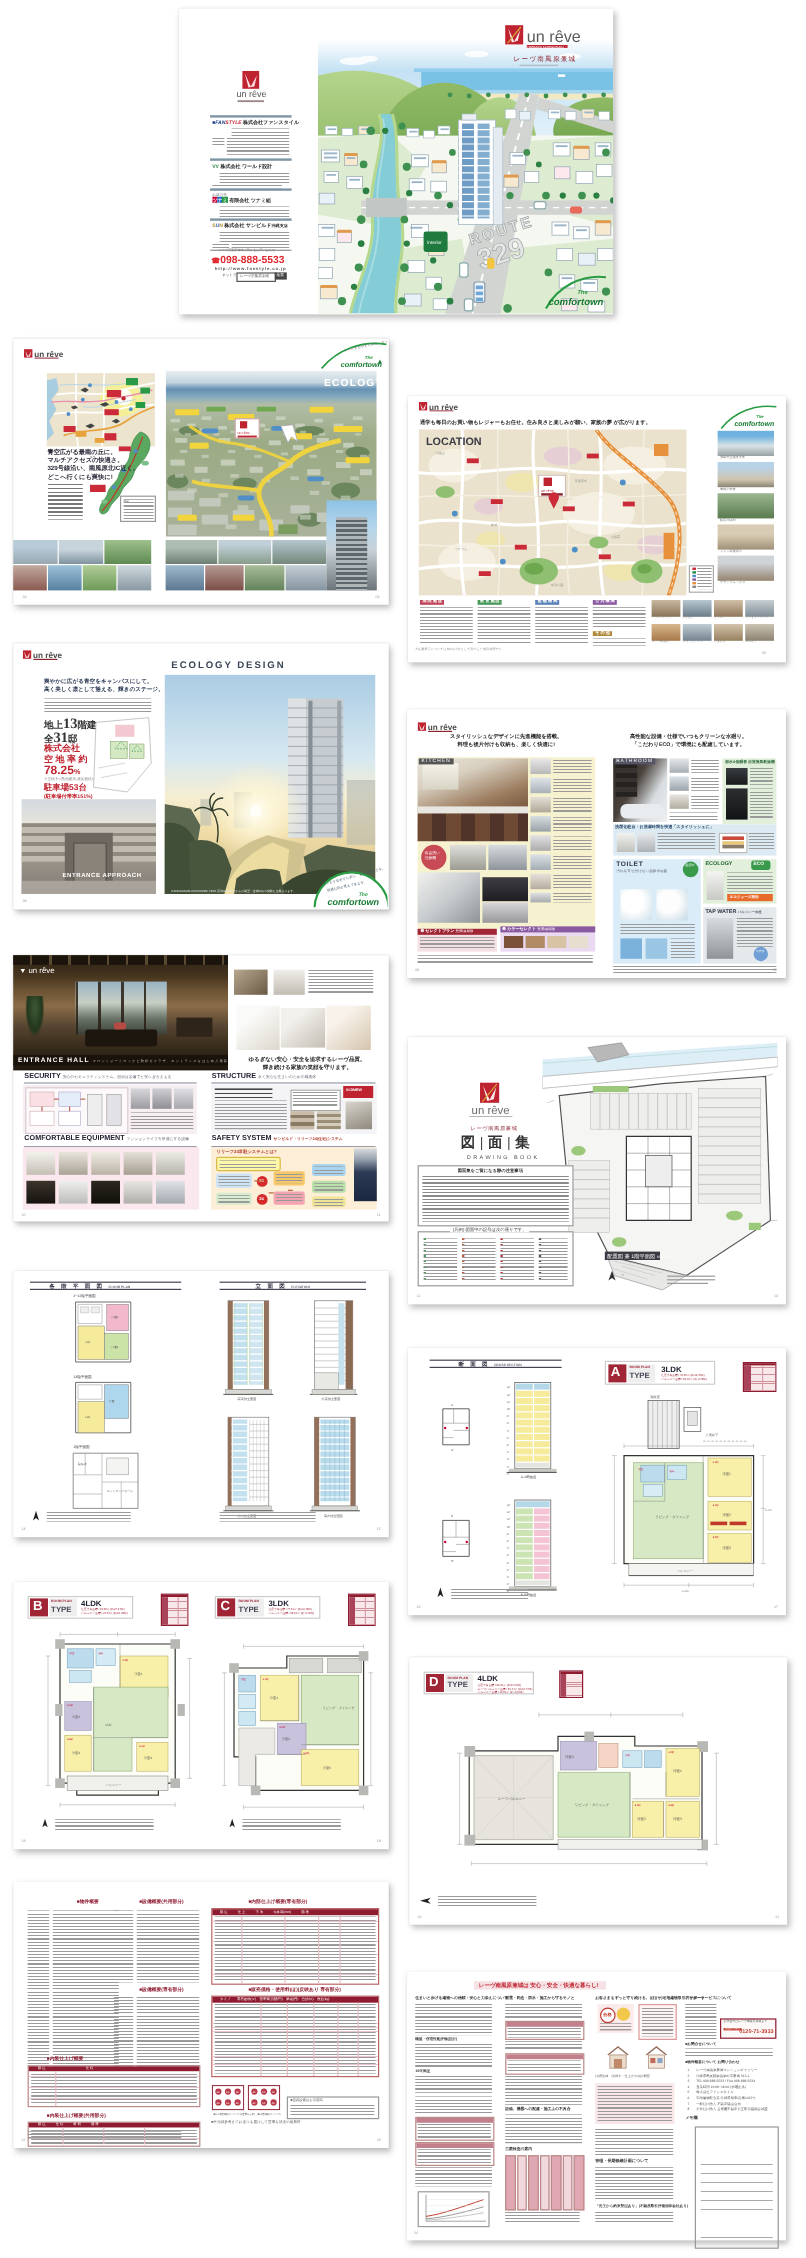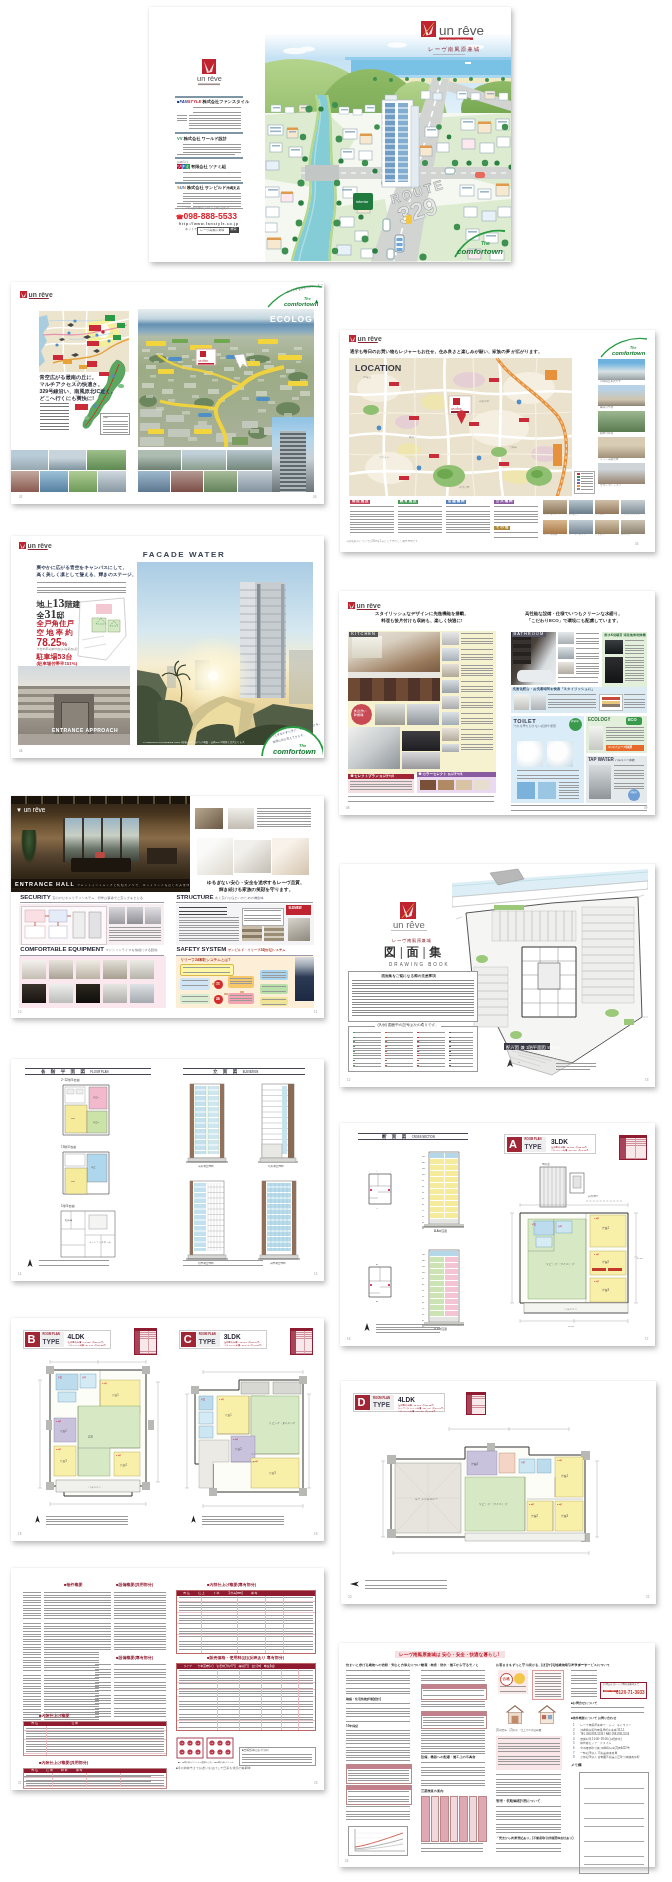--- a/index.html
+++ b/index.html
@@ -775,21 +775,21 @@
       </svg>
  </div>
 
  <div class="t" style="left:25.6px;top:28px;font-size:4.7px;color:#2c3a55;font-weight:bold;line-height:1.5">爽やかに広がる青空をキャンバスにして。<br>高く美しく凛として聳える、輝きのステージ。</div>
 
  <div class="lnl" style="left:25.6px;top:46px;width:89px;height:13px"></div>
 
  <div class="t" style="left:25.6px;top:61px;font-size:8px;color:#333;font-weight:bold">地上<span style="font-size:12px;font-family:'Liberation Serif',serif">13</span>階建</div>
  <div class="t" style="left:25.6px;top:72px;font-size:8px;color:#333;font-weight:bold">全<span style="font-size:12px;font-family:'Liberation Serif',serif">31</span>邸</div>
 
- <div class="t" style="left:25.6px;top:84px;font-size:7.5px;color:#c02330;font-weight:bold">全戸角住戸</div>
+ <div class="t" style="left:25.6px;top:84px;font-size:7.5px;color:#c02330;font-weight:bold">株式会社</div>
  <div class="t" style="left:25.6px;top:93px;font-size:7.5px;color:#c02330;font-weight:bold">空 地 率 約</div>
  <div class="t" style="left:25.6px;top:101px;font-size:10px;color:#c02330;font-weight:bold">78.25<span style="font-size:6px">%</span></div>
  <div class="t" style="left:25.6px;top:112px;font-size:3px;color:#888">※空地率=(敷地面積-建築面積)÷敷地面積</div>
  <div class="t" style="left:25.6px;top:116.5px;font-size:7px;color:#c02330;font-weight:bold">駐車場53台</div>
  <div class="t" style="left:25.6px;top:124.5px;font-size:4.4px;color:#c02330;font-weight:bold">(駐車場付帯率151%)</div>
 
  <div class="ab" style="left:65px;top:60px;width:52px;height:66px">
   <svg width="52" height="66" viewBox="0 0 52 66">
         <polygon points="4,6 48,2 50,40 30,64 2,60" fill="#fff" stroke="#b0b0b0" stroke-width=".6"></polygon>
         <rect x="20" y="8" width="16" height="10" fill="#f4c8d0"></rect>
@@ -803,21 +803,21 @@
  </div>
 
  <div class="ph" style="left:7px;top:130.4px;width:112px;height:79px;background:linear-gradient(180deg,#d2d9de 0%,#e6e4dc 26%,#b8b2a6 40%,#9a938a 66%,#807a72 100%);overflow:hidden">
   <div class="ab" style="left:0;top:20px;width:112px;height:32px;background:repeating-linear-gradient(180deg,#8f8a80 0 3px,#c2bcb0 3px 8px)"></div>
   <div class="ab" style="left:36px;top:28px;width:40px;height:44px;background:#6e6860"></div>
   <div class="ab" style="left:43px;top:36px;width:26px;height:36px;background:#8a837a;border:1px solid #514c46"></div>
   <div class="ab" style="left:0;top:68px;width:112px;height:11px;background:#a8a29a"></div>
   <div class="t" style="left:34px;top:62px;font-size:5px;color:#fff;font-weight:bold;letter-spacing:.5px">ENTRANCE APPROACH</div>
  </div>
 
- <div class="t" style="left:131.8px;top:13.5px;font-size:8px;font-weight:bold;color:#3a4456;letter-spacing:1.6px">FACADE WATER</div>
+ <div class="t" style="left:131.8px;top:13.5px;font-size:8px;font-weight:bold;color:#3a4456;letter-spacing:1.6px">ECOLOGY DESIGN</div>
 
  <div class="ph" style="left:125.8px;top:25.6px;width:176px;height:183px;overflow:hidden">
   <svg width="176" height="183" viewBox="0 0 176 183">
    <defs>
     <linearGradient id="fsky" x1="0" y1="0" x2="0" y2="1">
             <stop offset="0" stop-color="#aaccE4"></stop>
             <stop offset=".38" stop-color="#d6e8f0"></stop>
             <stop offset=".56" stop-color="#f6eed2"></stop>
             <stop offset=".72" stop-color="#f0dca6"></stop>
             <stop offset="1" stop-color="#ccbc8c"></stop>

